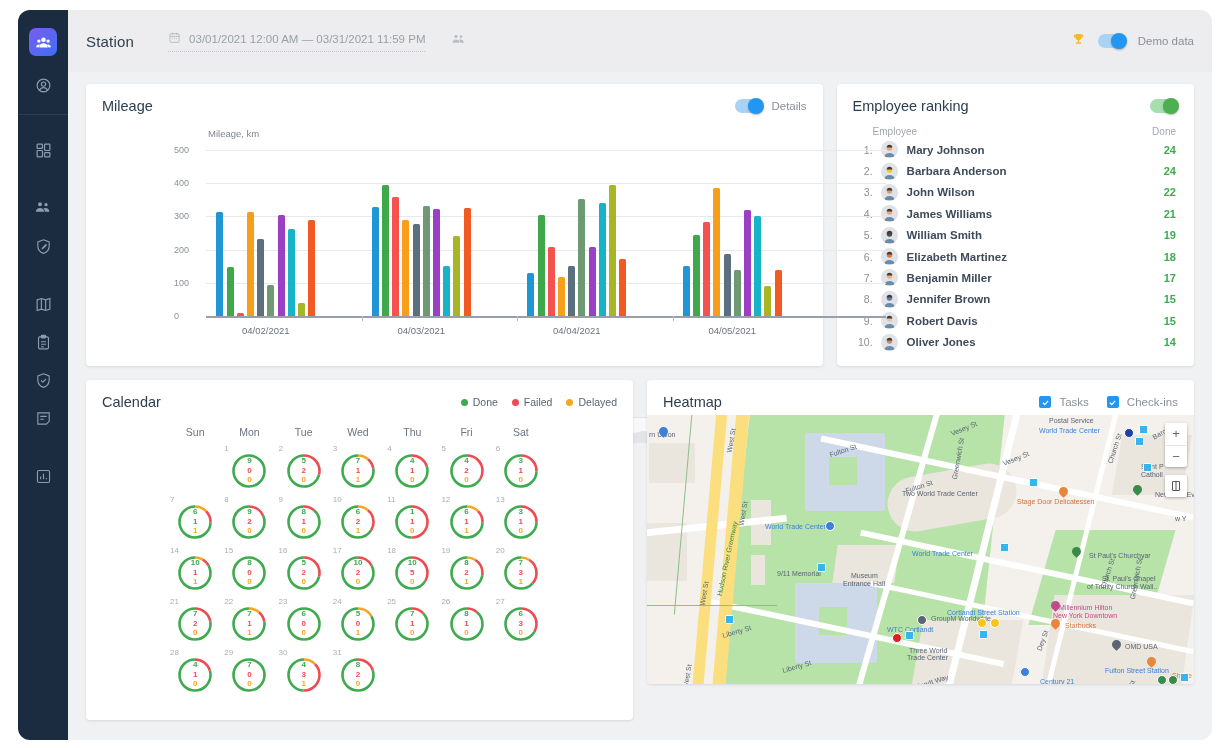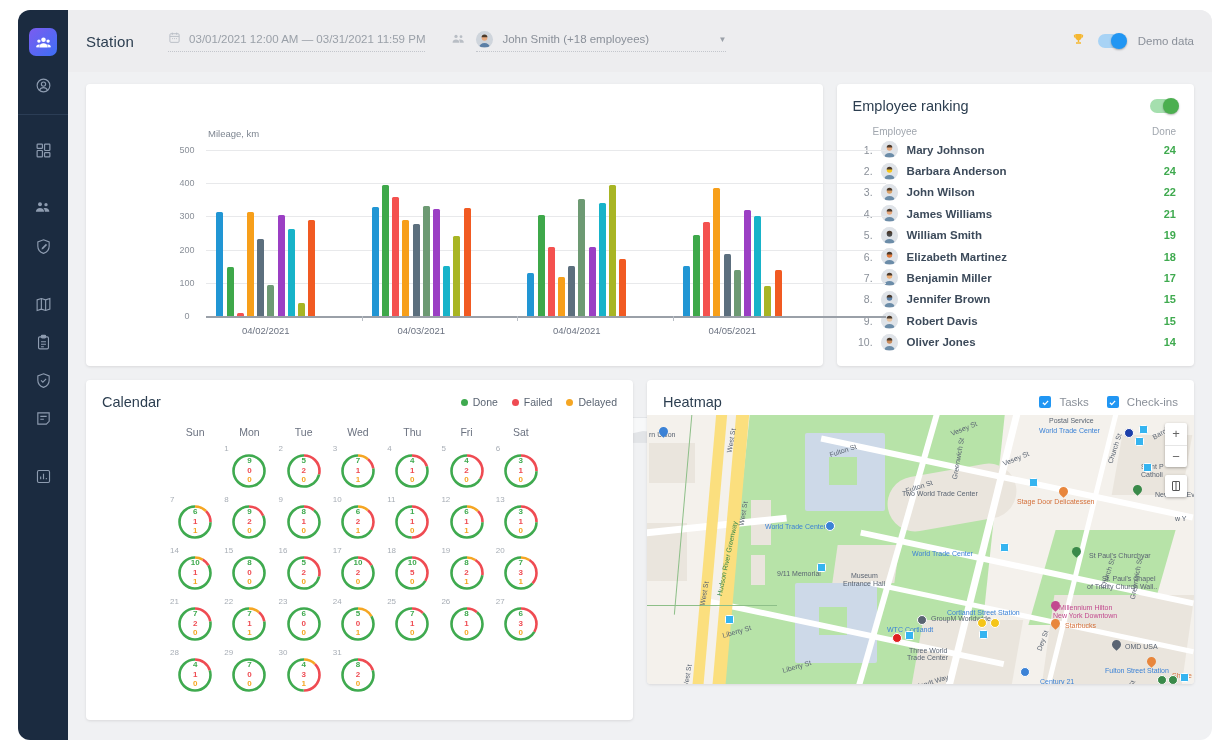--- a/index.html
+++ b/index.html
@@ -110,21 +110,21 @@
   .card-title { font-size: 14.5px; color:#2c3e50; }
   .card-head-right { margin-left:auto; display:flex; align-items:center; gap:8px; }
   .head-label { font-size: 11.5px; color:#8a9099; }
 
   
   #mileage-card { width: 742px; height: 282px; position: relative; }
   .chart-area { position:absolute; left:0; top:40px; width:742px; height:242px; }
   .axis-title { position:absolute; left:122px; top:4px; font-size:9.5px; color:#7d8590; }
   .ylab {
     position:absolute; right: 0; font-size:9px; color:#8a9099;
-    transform: translateY(-50%); text-align:center; width: 26px;
+    transform: translateY(-50%); text-align:left; width: 26px;
   }
   .gridline { position:absolute; left:120px; width:680px; height:1px; background:#e8e9eb; }
   .axis-base { position:absolute; left:120px; width:680px; height:1.5px; background:#9aa0a8; }
   .bar { position:absolute; bottom:0; width:7px; border-radius:1.5px 1.5px 0 0; }
   .xlab { position:absolute; font-size:9.5px; color:#6b7280; transform: translateX(-50%); }
   .tickmark { position:absolute; width:1px; height:5px; background:#b9bec5; }
   .slider-wrap {
     position:absolute; left:140px; top:333px; width:622px; height:26px;
     background:#f7f8f9; border:1px solid #e3e5e8; overflow:hidden;
   }
@@ -328,32 +328,20 @@
 
       <span style="margin-right:10px">
         <svg width="15" height="13" viewBox="0 0 24 20" fill="#b9bec5">
           <circle cx="8" cy="5" r="2.6"></circle>
             <circle cx="16" cy="5.5" r="2.2"></circle>
           <path d="M2.5 15c0-3 2.5-5 5.5-5s5.5 2 5.5 5z"></path>
           <path d="M14.5 15c0-2.1-.8-3.8-2-4.7.9-.2 1.6-.3 2.6-.3 3 0 5.4 2 5.4 5z"></path>
         </svg>
       </span>
 
-      <div class="emp-picker">
-        <span class="avatar-sm">
-          <svg width="17" height="17" viewBox="0 0 20 20">
-            <circle cx="10" cy="10" r="10" fill="#cfd5dc"></circle>
-            <circle cx="10" cy="8" r="3.4" fill="#e8a87c"></circle>
-            <path d="M10 4.2c2.2 0 3.4 1.3 3.4 3.2H6.6C6.6 5.5 7.8 4.2 10 4.2z" fill="#4a3a2a"></path>
-            <path d="M3.6 19c.5-3.1 3.1-5 6.4-5s5.9 1.9 6.4 5z" fill="#5b7fa6"></path>
-          </svg>
-        </span>
-        <span class="txt">John Smith (+18 employees)</span>
-        <span class="caret">▼</span>
-      </div>
 
       <div class="topbar-right">
         <span>
           <svg width="15" height="15" viewBox="0 0 24 24" fill="#f5b731">
             <path d="M7 3h10v5a5 5 0 0 1-10 0z"></path>
             <path d="M10.8 12.8h2.4V16h-2.4z"></path>
               <path d="M8 16.4h8v2.2H8z"></path>
             <path d="M7 4.4H4.6v1.8c0 1.8 1.1 3 2.8 3.2zM17 4.4h2.4v1.8c0 1.8-1.1 3-2.8 3.2z"></path>
           </svg>
         </span>
@@ -362,20 +350,29 @@
           </div>
         <span class="demo-label">Demo data</span>
       </div>
     </div>
 
     <div class="content">
 
       <div class="row">
 
         <div class="card" id="mileage-card">
+          <div class="card-head">
+            <div class="card-title">Mileage</div>
+            <div class="card-head-right">
+              <div class="toggle blue">
+                  <div class="knob"></div>
+                </div>
+              <span class="head-label">Details</span>
+            </div>
+          </div>
           <div class="chart-area" id="chart-area">
             <div class="axis-title">Mileage, km</div>
           <div class="gridline" style="top: 192px;"></div>
               <div class="ylab" style="top: 192px; left: 88px;">0</div>
               <div class="gridline" style="top: 158.8px;"></div>
               <div class="ylab" style="top: 158.8px; left: 88px;">100</div>
               <div class="gridline" style="top: 125.6px;"></div>
               <div class="ylab" style="top: 125.6px; left: 88px;">200</div>
               <div class="gridline" style="top: 92.4px;"></div>
               <div class="ylab" style="top: 92.4px; left: 88px;">300</div>

